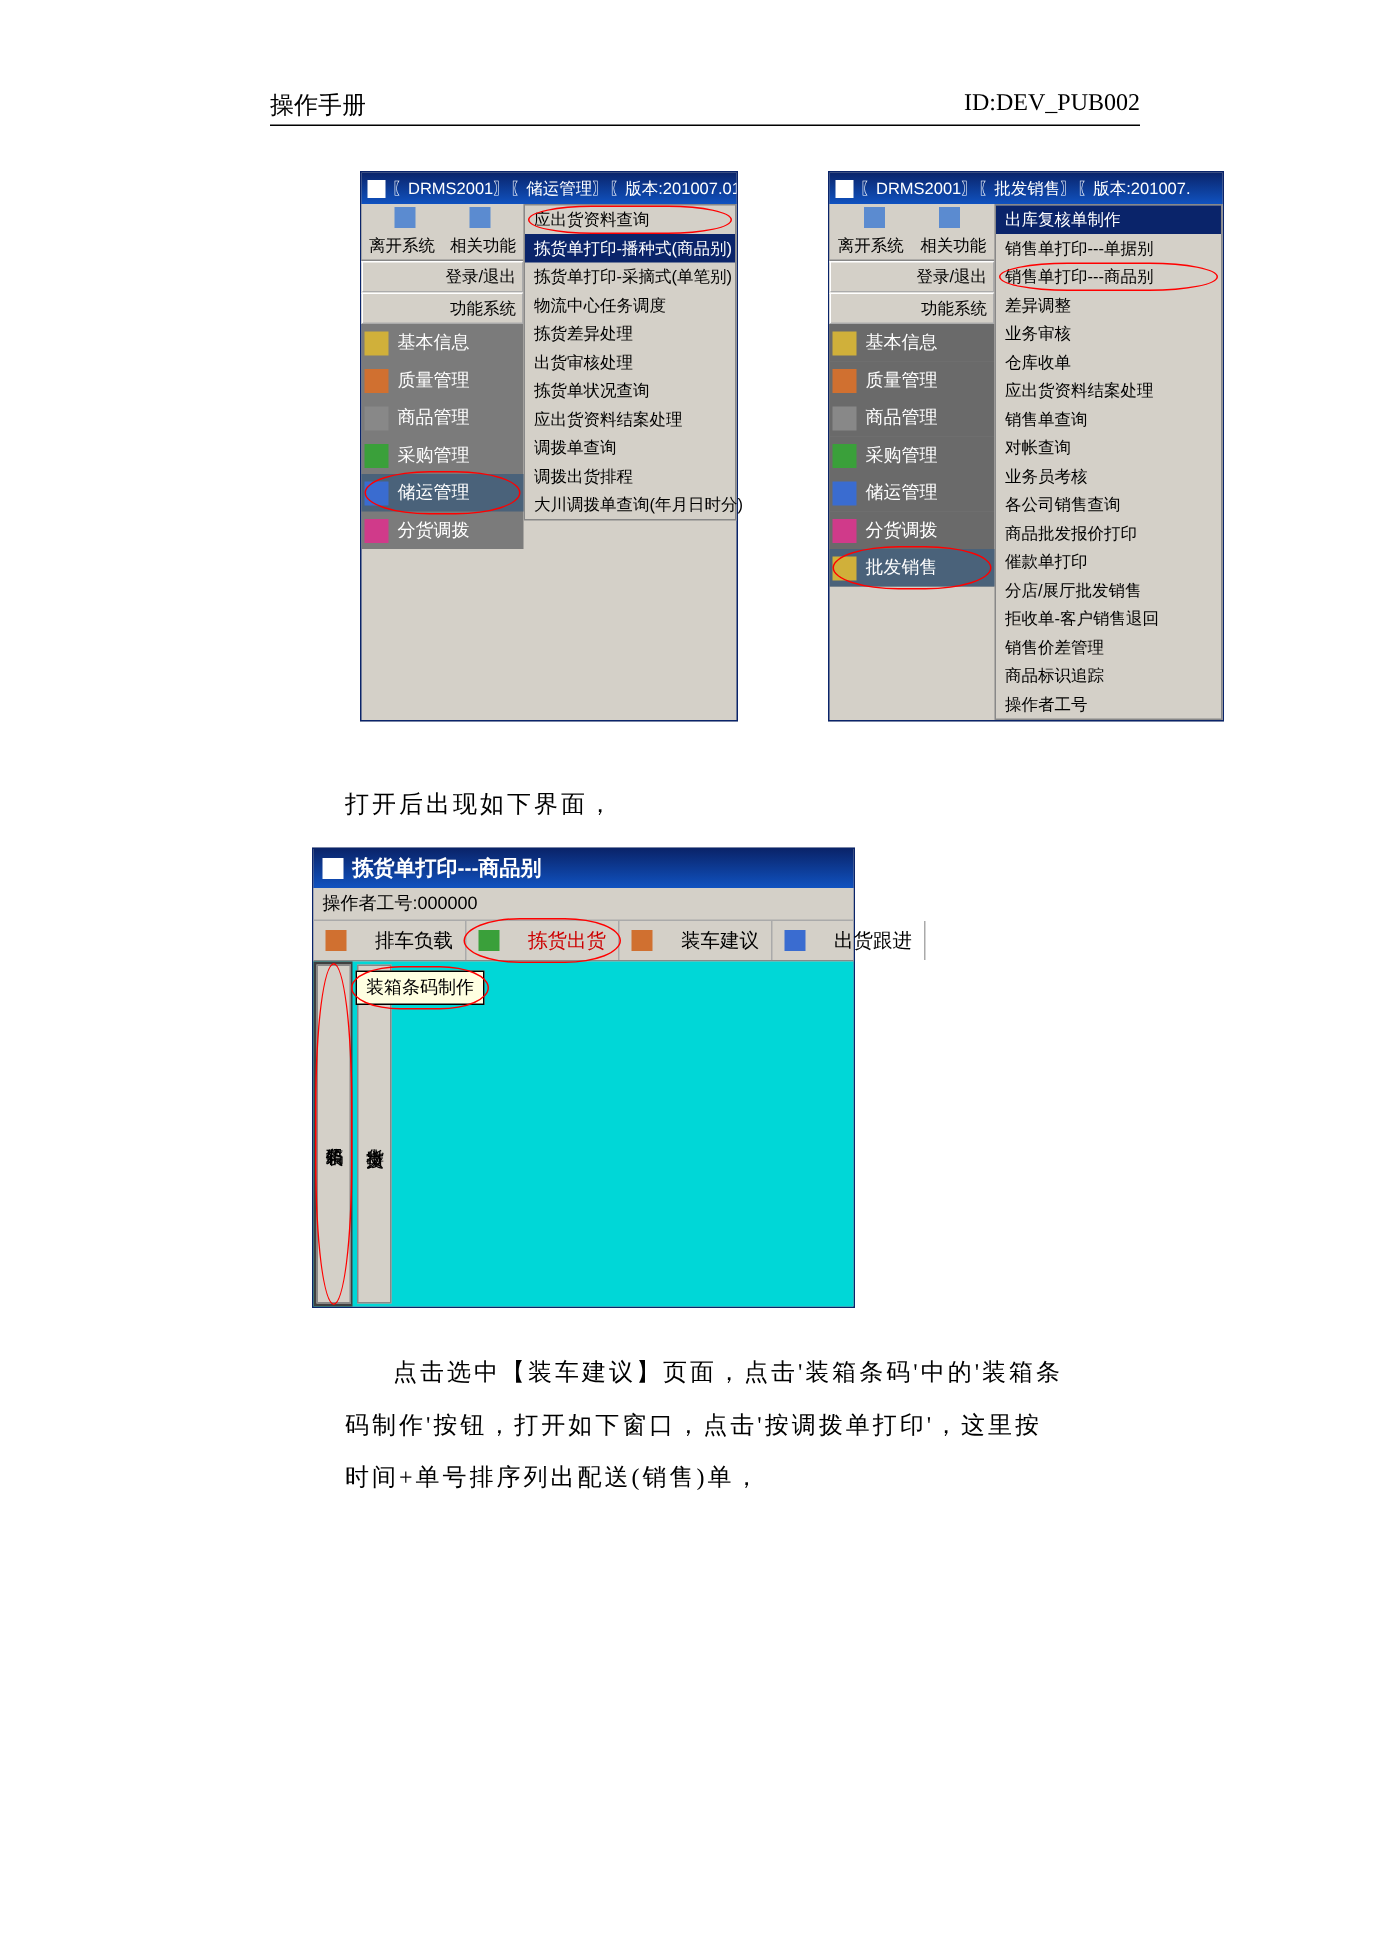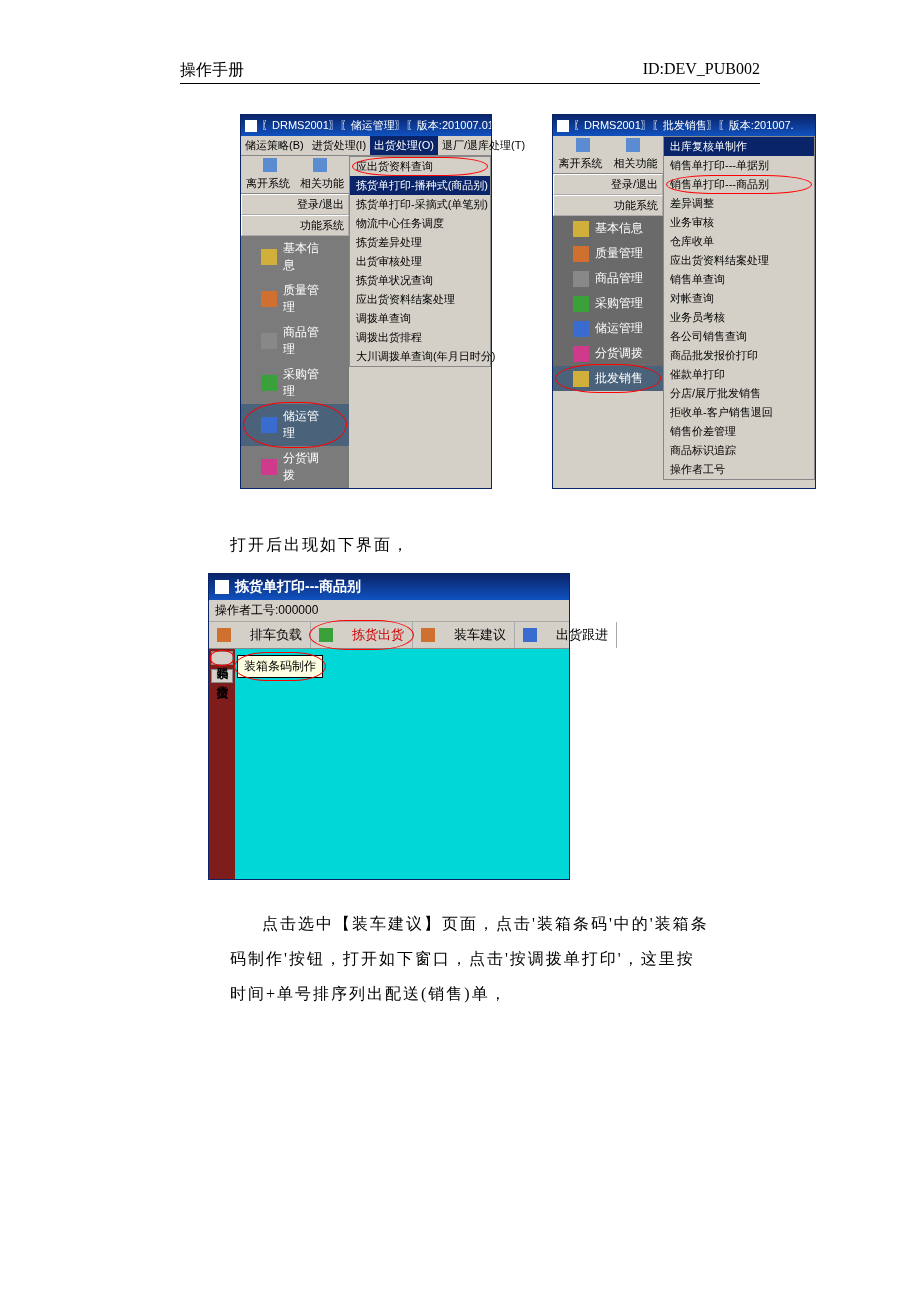--- a/index.html
+++ b/index.html
@@ -12,21 +12,21 @@
   .mbar{display:flex;background:#d4d0c8;border-bottom:1px solid #888;font-size:11px}
   .mbar span{padding:2px 4px;white-space:nowrap}
   .mbar .hot{background:#0a246a;color:#fff}
   .body2{display:flex;align-items:flex-start}
   .side{width:110px;background:#7b7b7b}
   .sysrow{display:flex;background:#d4d0c8;border-bottom:1px solid #888}
   .syscell{flex:1;text-align:center;padding:2px 0;font-size:11px}
   .sysico{height:18px;display:flex;justify-content:center;align-items:center;background:#d4d0c8}
   .sysico span{width:14px;height:14px;background:#5b8bd0;display:inline-block;margin:0 18px}
   .sbtn{background:#d4d0c8;border:1px outset #fff;margin:0;padding:2px 4px;text-align:right;font-size:11px}
-  .nav{display:flex;align-items:center;gap:6px;padding:4px 20px;color:#fff;font-size:12px}
+  .nav{display:flex;align-items:center;gap:6px;padding:4px 2px;color:#fff;font-size:12px}
   .nav.sel{background:#4a627a}
   .nav .nico{width:16px;height:16px;display:inline-block;flex:none}
   .nav.sel2{background:#6a6a6a}
   .circ{position:relative}
   .circ::after{content:"";position:absolute;left:2px;right:2px;top:-2px;bottom:-2px;border:1px solid red;border-radius:50%/60%;pointer-events:none}
   .menu{width:140px;background:#d4d0c8;border:1px solid #888;font-size:11px}
   .mi{padding:2px 6px;white-space:nowrap}
   .mi.hl{background:#0a246a;color:#fff;position:relative}
   .mi.mark{position:relative}
   .mi.mark::after{content:"";position:absolute;left:2px;right:2px;top:0;bottom:0;border:1px solid red;border-radius:50%/80%;pointer-events:none}
@@ -36,21 +36,21 @@
   .tbar3{background:linear-gradient(#0a246a,#1052c0);color:#fff;padding:4px 6px;font-size:14px;font-weight:bold;display:flex;gap:6px;align-items:center}
   .tbar3 .ico{width:14px;height:14px;background:#fff;display:inline-block}
   .oprow{background:#d4d0c8;padding:2px 6px;font-size:12px;border-bottom:1px solid #aaa}
   .tabbar{display:flex;background:#d4d0c8;border-bottom:1px solid #888}
   .tab{padding:4px 8px;font-size:13px;display:flex;align-items:center;gap:19px;border-right:1px solid #aaa;white-space:nowrap}
   .tab .tico{width:14px;height:14px;display:inline-block}
   .tab.red{color:#c00}
   .tab.circ2{position:relative}
   .tab.circ2::after{content:"";position:absolute;left:-2px;right:-2px;top:-2px;bottom:-2px;border:1px solid red;border-radius:50%/70%;pointer-events:none}
   .cyan{background:#00d7d7;height:230px;display:flex}
-  .vtabs{width:26px;display:flex;flex-direction:column;background:#7f1d1d}
+  .vtabs{width:26px;display:flex;flex-direction:row;background:#404040}
   .vtab{writing-mode:vertical-rl;background:#d4d0c8;border:1px solid #888;padding:6px 2px;margin:2px;font-size:12px;text-align:center;display:flex;align-items:center;justify-content:center}
   .vtab.circ3{position:relative}
   .vtab.circ3::after{content:"";position:absolute;left:-2px;right:-2px;top:-2px;bottom:-2px;border:1px solid red;border-radius:60%/50%;pointer-events:none}
   .tip{position:relative}
   .tipbox{position:absolute;left:28px;top:6px;background:#ffffe1;border:1px solid #000;padding:2px 6px;font-size:12px;white-space:nowrap}
   .tipbox.circ4::after{content:"";position:absolute;left:-4px;right:-4px;top:-4px;bottom:-4px;border:1px solid red;border-radius:50%/70%;pointer-events:none}
   
   .c-blue{background:#3a6cd0}.c-yel{background:#d0b03a}.c-grn{background:#3aa03a}.c-gray{background:#888}.c-or{background:#d07030}.c-pk{background:#d03a8a}
 </style>
 </head>
@@ -61,26 +61,20 @@
     <span>操作手册</span>
     <span>ID:DEV_PUB002</span>
   </div>
 
   <div class="screens">
 
     <div class="win">
       <div class="tbar">
         <span class="ico"></span>
         <span>〖DRMS2001〗〖储运管理〗〖版本:201007.01〗〖</span>
-      </div>
-      <div class="mbar">
-        <span>储运策略(B)</span>
-        <span>进货处理(I)</span>
-        <span class="hot">出货处理(O)</span>
-        <span>退厂/退库处理(T)</span>
       </div>
       <div class="body2">
         <div class="side">
           <div class="sysico">
               <span class="c-blue"></span>
               <span class="c-gray"></span>
             </div>
           <div class="sysrow">
             <div class="syscell">离开系统</div>
             <div class="syscell">相关功能</div>

